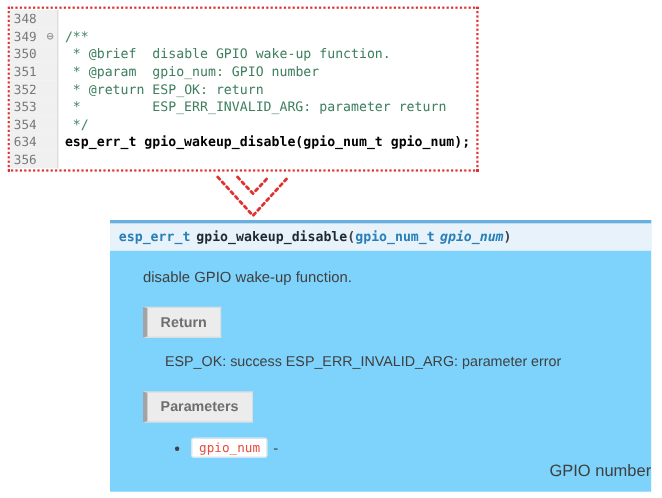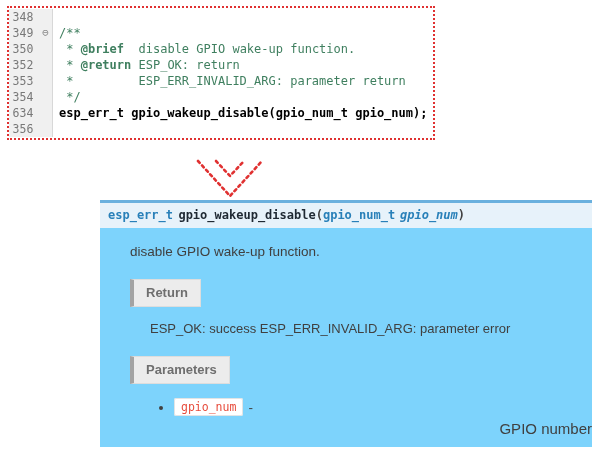--- a/index.html
+++ b/index.html
@@ -12,21 +12,21 @@
     border:2px dotted #e03131; background:#ffffff;
     font-family:"DejaVu Sans Mono", monospace; font-size:12px; line-height:16px;
     padding:1px 0;
   }
   .cl { display:flex; height:16px; align-items:center; }
   .gut { display:flex; width:44px; background:#f0f0f0; border-right:1px solid #d8d8d8; height:16px; align-items:center; flex:none; }
   .ln { flex:1; text-align:center; color:#787878; font-size:11.5px; padding-right:2px; }
   .fold { width:13px; color:#8a8a8a; font-size:11px; text-align:center; }
   .code { white-space:pre; padding-left:6px; color:#000; }
   .cm  { color:#3f7f5f; }
-  .tag { color:#3f7f5f; font-weight:bold; }
+  .tag { color:#3f7f5f; font-weight:normal; }
   .decl { color:#000; font-weight:bold; }
 
   
   .arrow { position:absolute; left:192px; top:158px; }
 
   
   .docpanel {
     position:absolute; left:100px; top:200px; width:492px; height:247px;
     background:#7dd3fc; color:#404040;
   }
@@ -85,20 +85,27 @@
     </div>
 
     <div class="cl">
       <span class="gut">
         <span class="ln">350</span>
         <span class="fold"></span>
       </span>
       <span class="code"><span class="cm"> * </span><span class="tag">@brief</span><span class="cm">  disable GPIO wake-up function.</span></span>
     </div>
 
+    <div class="cl">
+      <span class="gut">
+        <span class="ln">351</span>
+        <span class="fold"></span>
+      </span>
+      <span class="code"><span class="cm"> * </span><span class="tag">@param</span><span class="cm">  gpio_num: GPIO number</span></span>
+    </div>
 
     <div class="cl">
       <span class="gut">
         <span class="ln">352</span>
         <span class="fold"></span>
       </span>
       <span class="code"><span class="cm"> * </span><span class="tag">@return</span><span class="cm"> ESP_OK: return</span></span>
     </div>
 
     <div class="cl">

